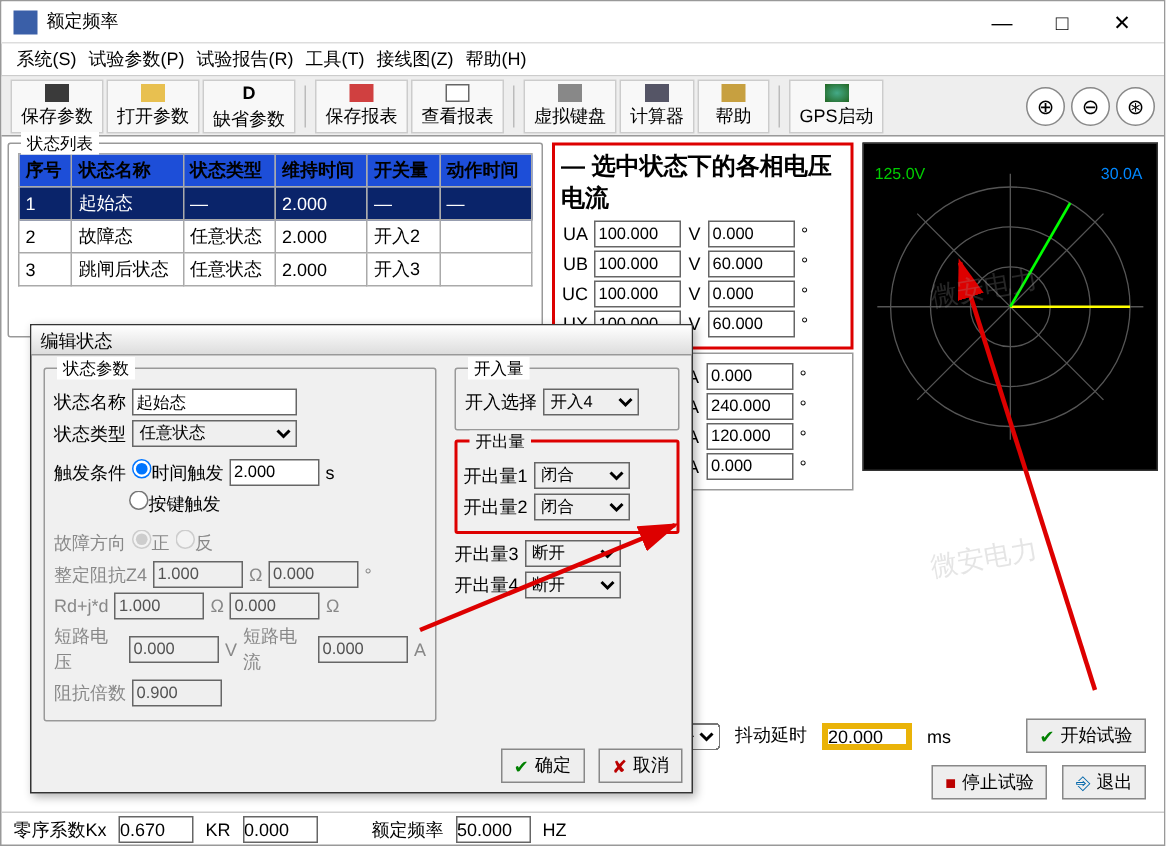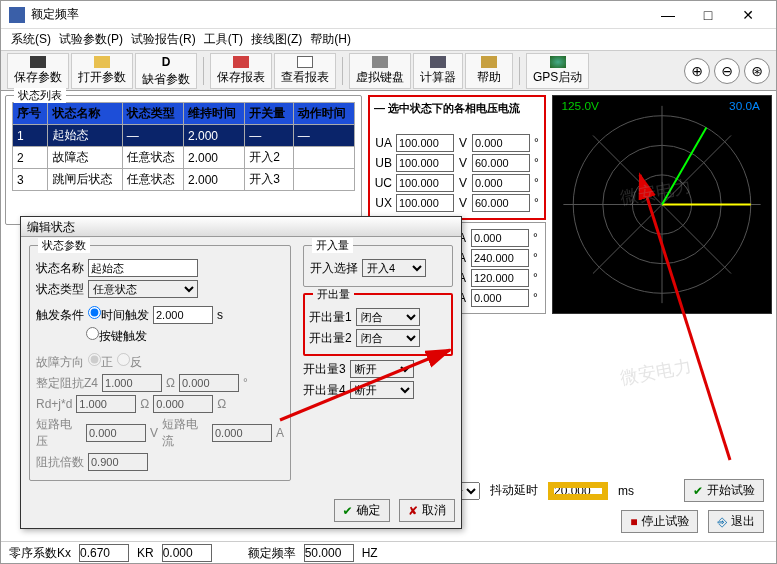--- a/index.html
+++ b/index.html
@@ -29,21 +29,21 @@
 .redbox { border: 2px solid #d00; padding: 4px; }
 .vrow { display: flex; align-items: center; gap: 4px; margin: 2px 0; }
 .vrow .lbl { width: 18px; text-align: right; }
 .vrow input { width: 58px; height: 18px; border: 1px solid #666; padding: 0 2px; font-size: 11px; }
 .vrow .u { width: 10px; text-align: center; }
 .vrow .deg { width: 6px; }
 .phasor { width: 220px; height: 219px; background: #000; position: relative; border: 1px solid #333; text-decoration: underline; }
 .phasor svg { width: 100%; height: 100%; }
 .rightup { display: flex; gap: 6px; }
 .bottomctrl { display: flex; align-items: center; gap: 10px; padding: 4px 8px; }
-.bottomctrl input { width: 60px; height: 18px; border: 6px solid #eab308; padding: 0 0; }
+.bottomctrl input { width: 60px; height: 18px; border: 4px solid #eab308; padding: 0 0; }
 .btn { border: 1px solid #888; background: #eee; padding: 2px 8px; display: inline-flex; align-items: center; gap: 4px; }
 .editdlg { position: absolute; left: 20px; top: 216px; width: 442px; background: #f0f0f0; border: 1px solid #333; box-shadow: 2px 2px 6px rgba(0,0,0,.3); z-index: 20; }
 .editdlg .dlgtitle { height: 20px; background: linear-gradient(#fff,#ddd); border-bottom: 1px solid #999; padding: 2px 6px; }
 .editdlg .dlgbody { padding: 8px; display: flex; gap: 12px; }
 .dlgcol { flex: 1; }
 .dlgfield { display: flex; align-items: center; gap: 4px; margin: 3px 0; font-size: 11px; }
 .dlgfield input[type=text] { width: 60px; height: 18px; border: 1px solid #666; padding: 0 2px; font-size: 11px; }
 .dlgfield select { width: 64px; height: 18px; border: 1px solid #666; font-size: 11px; }
 .dlgfoot { text-align: right; padding: 6px; }
 .dlgfoot .btn { margin-left: 6px; }
@@ -162,21 +162,21 @@
           </tr>
         </tbody>
           </table>
       </div>
     </div>
 
     <div class="rightcol">
       <div class="rightup">
         <div>
           <div class="redbox">
-            <div style="font-weight:bold;font-size:11px;margin-bottom:18px">— 选中状态下的各相电压电流</div>
+            <div style="font-weight:bold;font-size:16px;margin-bottom:4px">— 选中状态下的各相电压电流</div>
             <div class="vrow">
                 <span class="lbl">UA</span>
                 <input value="100.000" style="">
                 <span class="u">V</span>
                 <input value="0.000" style="">
                 <span class="deg">°</span>
               </div>
             <div class="vrow">
                 <span class="lbl">UB</span>
                 <input value="100.000" style="">

